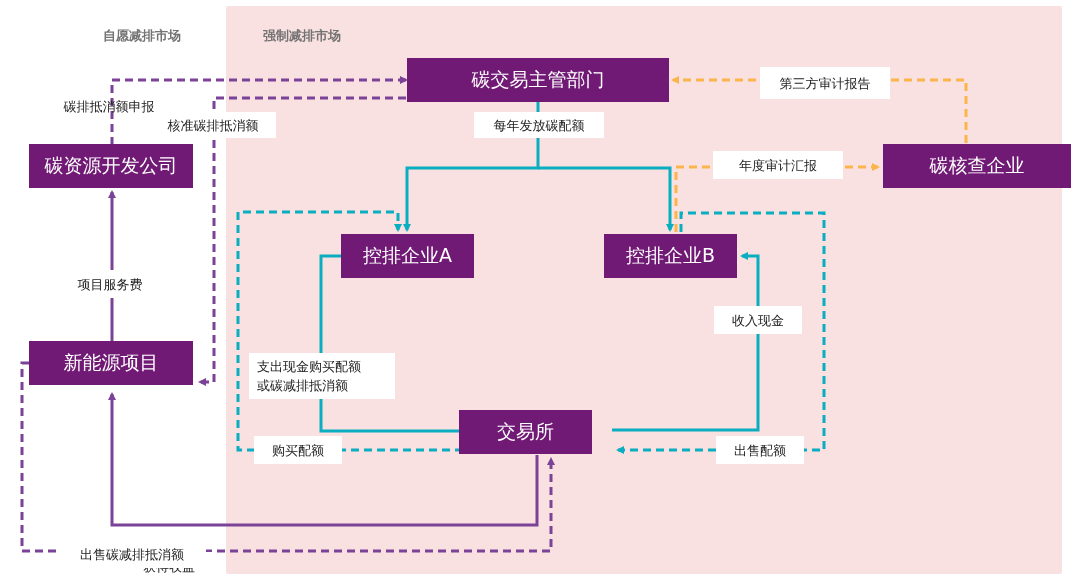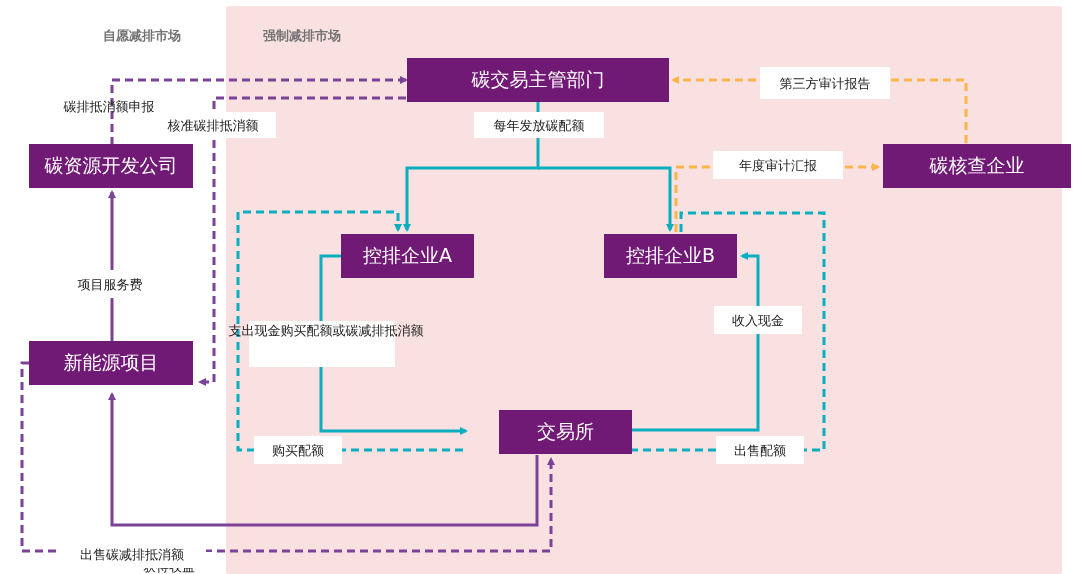--- a/index.html
+++ b/index.html
@@ -7,21 +7,21 @@
          font-family: "DejaVu Sans", "Liberation Sans", sans-serif; }
   .zone { position: absolute; left: 226px; top: 6px; width: 836px; height: 568px;
           background: #f9e0e1; border-radius: 2px; }
   .section-title { position: absolute; font-size: 13px; font-weight: bold; color: #737373;
                    white-space: nowrap; }
   .box { position: absolute; background: #701a75; color: #fff; font-size: 19px;
          display: flex; align-items: center; justify-content: center; white-space: nowrap; }
   .lbl { position: absolute; background: #fff; color: #222; font-size: 13px;
          display: flex; align-items: center; justify-content: center; white-space: nowrap;
          line-height: 19px; text-align: left; }
-  .lbl.multi { flex-direction: row; align-items: flex-start; padding-left: 8px; box-sizing: border-box; }
+  .lbl.multi { flex-direction: column; align-items: flex-start; padding-left: 8px; box-sizing: border-box; margin-top: 32px; }
   svg.lines { position: absolute; left: 0; top: 0; }
 </style>
 </head>
 <body>
 
 <div class="zone"></div>
 
 <div class="section-title" style="left:103px;top:27px;">自愿减排市场</div>
 <div class="section-title" style="left:263px;top:27px;">强制减排市场</div>
 
@@ -63,21 +63,21 @@
 
   <path d="M966,143 L966,80 L673,80" fill="none" stroke="#fbb54a" stroke-width="3" stroke-dasharray="8,5" marker-end="url(#ao)"></path>
 </svg>
 
 <div class="box" style="left:407px;top:58px;width:262px;height:44px;">碳交易主管部门</div>
 <div class="box" style="left:29px;top:144px;width:164px;height:44px;">碳资源开发公司</div>
 <div class="box" style="left:883px;top:144px;width:188px;height:44px;">碳核查企业</div>
 <div class="box" style="left:341px;top:234px;width:133px;height:44px;">控排企业A</div>
 <div class="box" style="left:604px;top:234px;width:133px;height:44px;">控排企业B</div>
 <div class="box" style="left:29px;top:341px;width:164px;height:44px;">新能源项目</div>
-<div class="box" style="left:499px;top:410px;width:133px;height:44px;">交易所</div>
+<div class="box" style="left:459px;top:410px;width:133px;height:44px;">交易所</div>
 
 <div class="lbl" style="left:52px;top:95px;width:114px;height:22px;background:transparent;">碳排抵消额申报</div>
 <div class="lbl" style="left:150px;top:112px;width:126px;height:26px;">核准碳排抵消额</div>
 <div class="lbl" style="left:474px;top:112px;width:130px;height:26px;">每年发放碳配额</div>
 <div class="lbl" style="left:760px;top:67px;width:130px;height:32px;">第三方审计报告</div>
 <div class="lbl" style="left:713px;top:151px;width:130px;height:28px;">年度审计汇报</div>
 <div class="lbl" style="left:62px;top:270px;width:96px;height:28px;">项目服务费</div>
 <div class="lbl multi" style="left:249px;top:321px;width:146px;height:46px;">
   <span>支出现金购买配额</span>
   <span>或碳减排抵消额</span>

